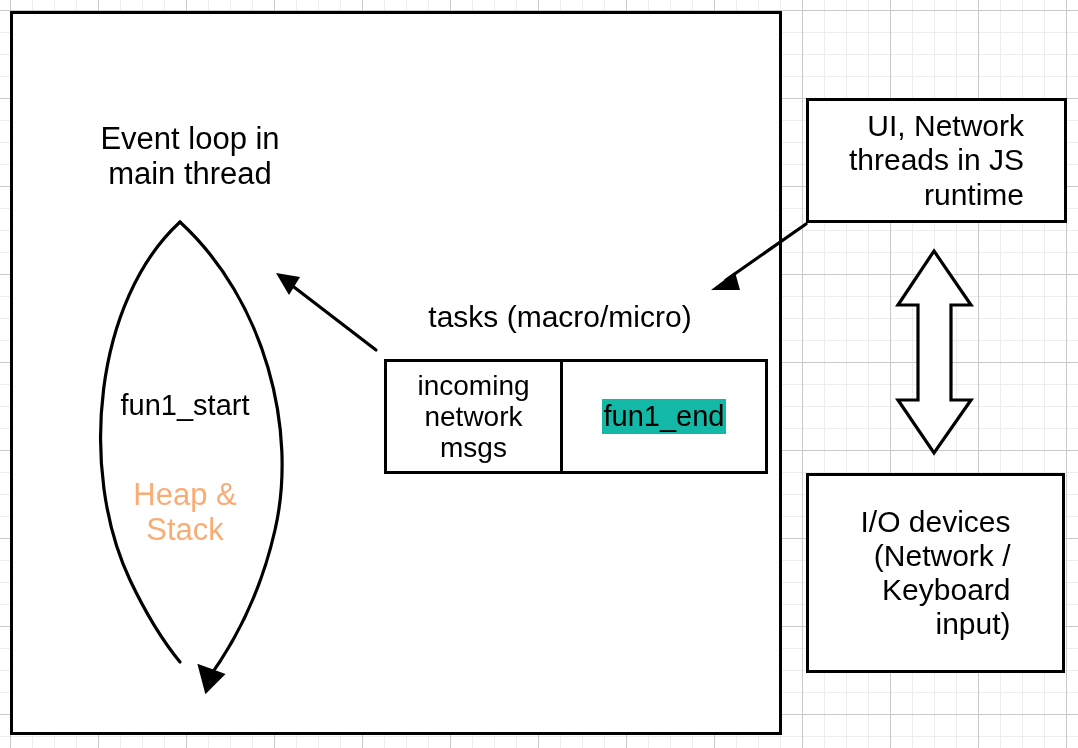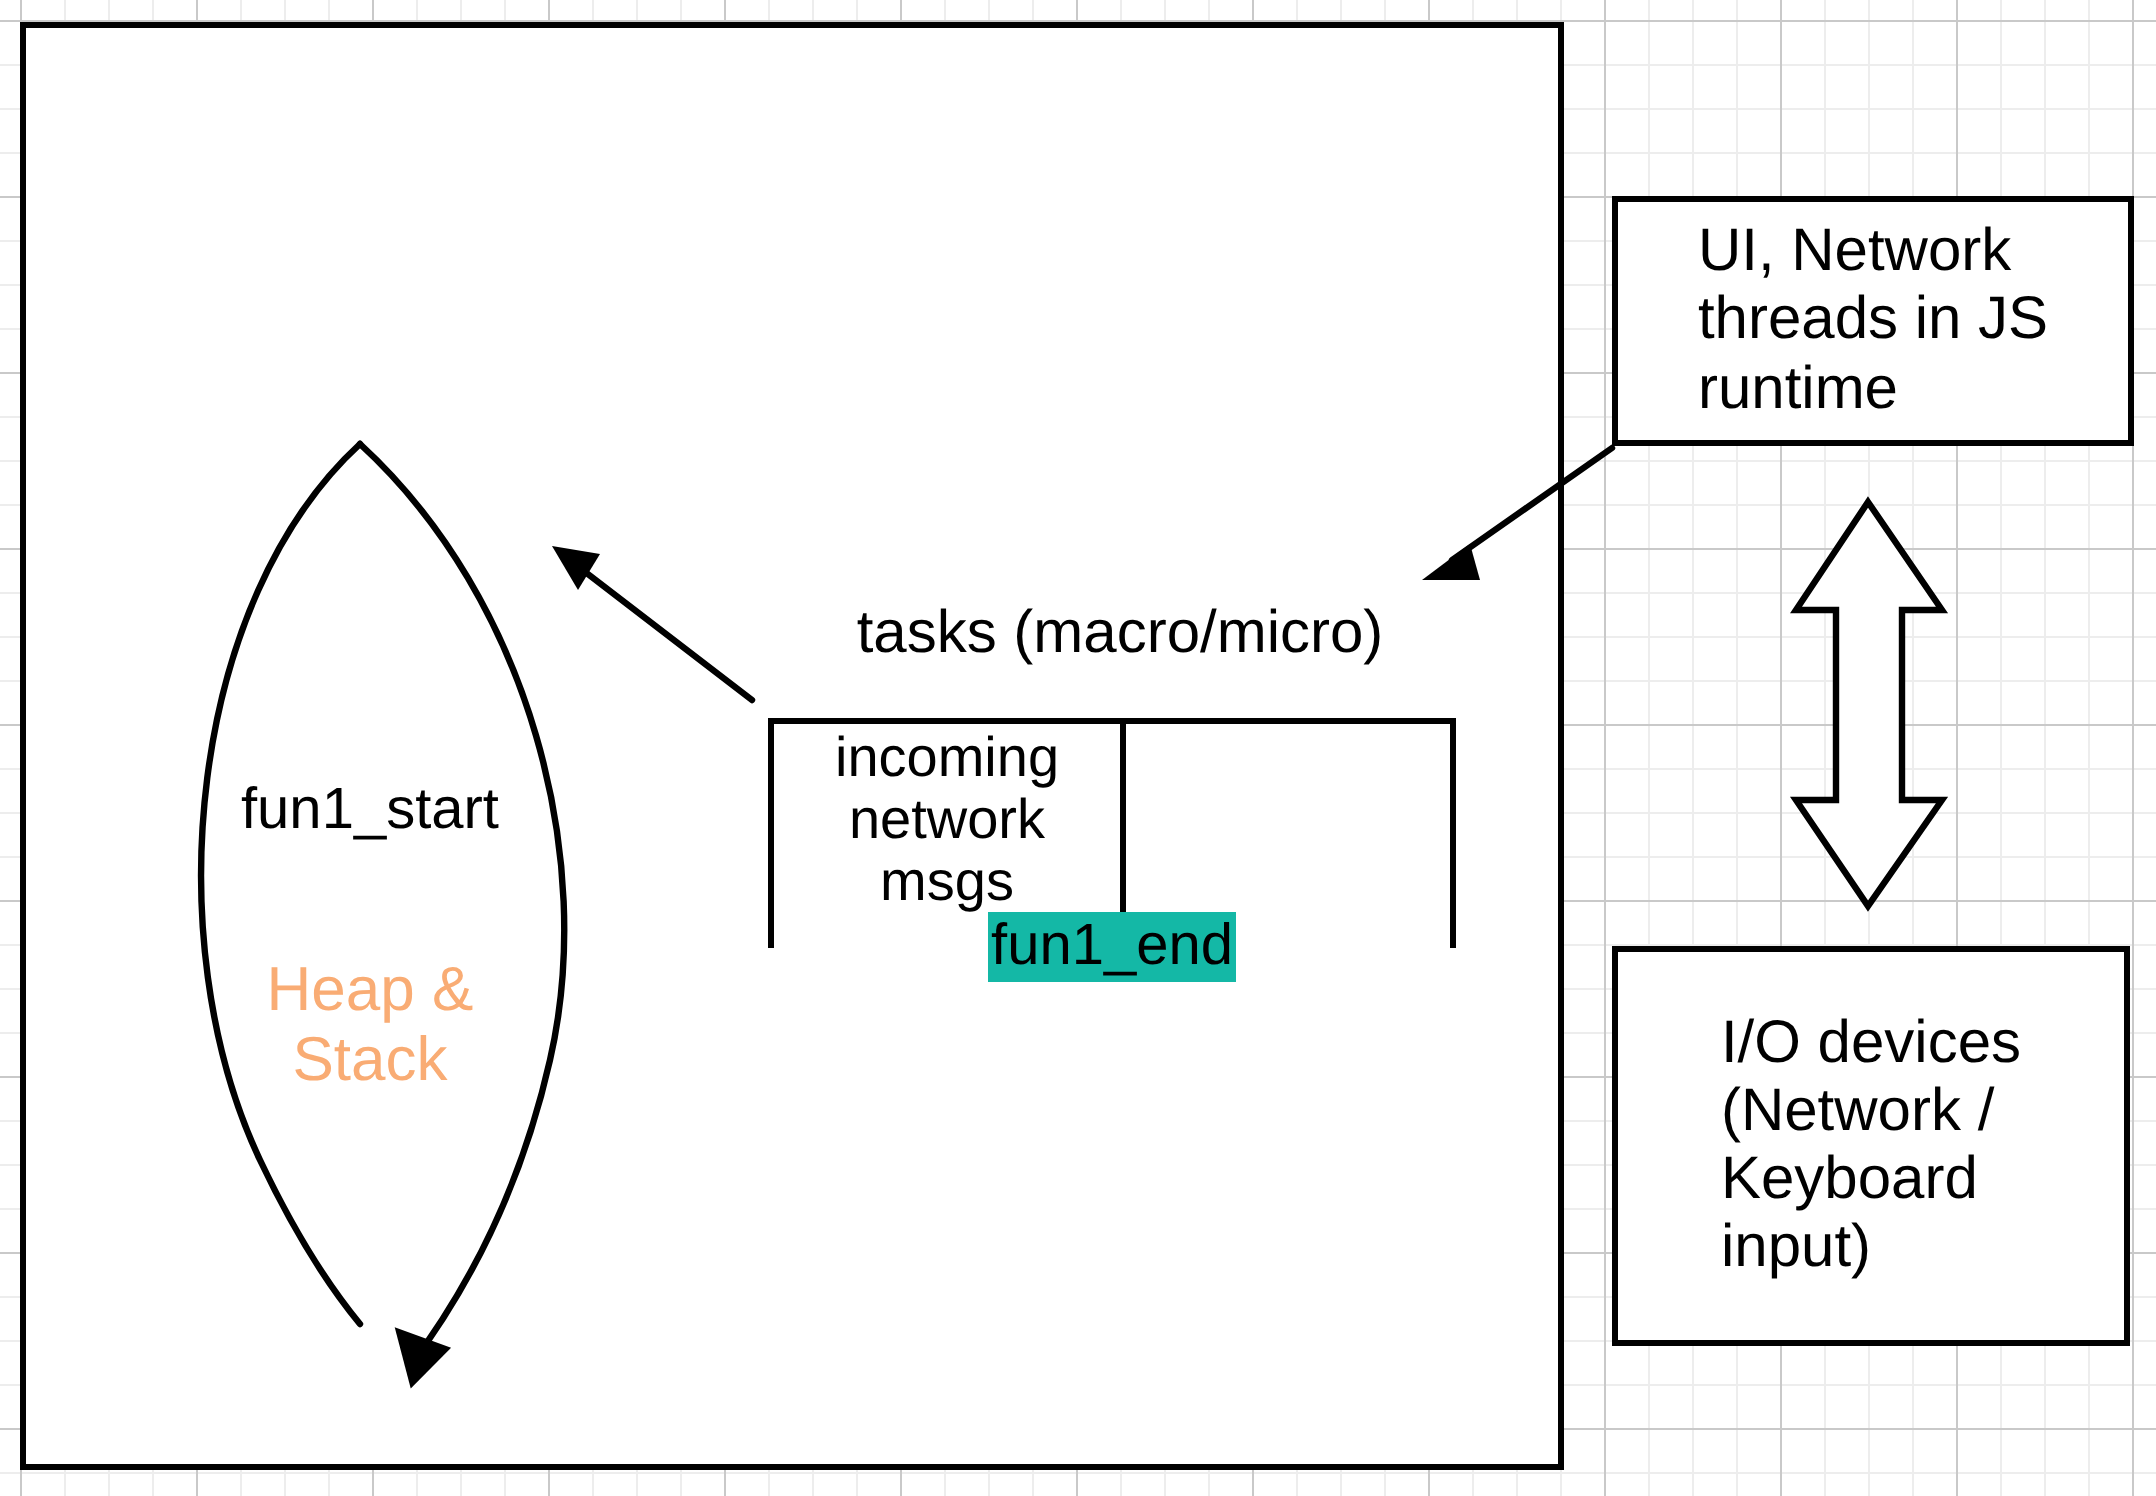--- a/index.html
+++ b/index.html
@@ -77,26 +77,25 @@
     width: 360px;
     font-size: 30px;
     text-align: center;
   }
 
   
   #task-table {
     position: absolute;
     left: 384px;
     top: 359px;
-    width: 344px;
+    width: 384px;
     height: 115px;
     border: 3px solid #000000;
     box-sizing: border-box;
     display: flex;
-    flex-direction: column;
   }
   .task-cell {
     position: relative;
     box-sizing: border-box;
     display: flex;
     align-items: center;
     justify-content: center;
     background: #ffffff;
   }
   #task-cell-incoming {
@@ -123,21 +122,21 @@
 
   
   .side-box {
     position: absolute;
     border: 3px solid #000000;
     box-sizing: border-box;
     background: #ffffff;
     display: flex;
     align-items: center;
     justify-content: center;
-    text-align: left;
+    text-align: right;
   }
   #ui-threads-box {
     left: 806px;
     top: 98px;
     width: 261px;
     height: 125px;
   }
   #ui-threads-text {
     font-size: 30px;
     line-height: 1.14;
@@ -165,20 +164,22 @@
     pointer-events: none;
   }
 </style>
 </head>
 <body>
 
 <div id="canvas">
 
   <div id="main-container"></div>
 
+  <div class="lbl" id="event-loop-title">Event loop in
+main thread</div>
 
   <svg class="overlay" viewBox="0 0 1078 748" xmlns="http://www.w3.org/2000/svg">
 
     <path d="M 180 222 C 95 300, 78 470, 130 580 C 148 618, 166 645, 180 662" fill="none" stroke="#000000" stroke-width="3.2" stroke-linecap="round"></path>
 
     <path d="M 180 222 C 265 300, 298 430, 275 530 C 258 605, 226 655, 205 683" fill="none" stroke="#000000" stroke-width="3.2" stroke-linecap="round"></path>
 
     <path d="M 210 694 L 192 668 L 222 668 Z" fill="#000000" transform="rotate(20 207 681)"></path>
 
     <g>

